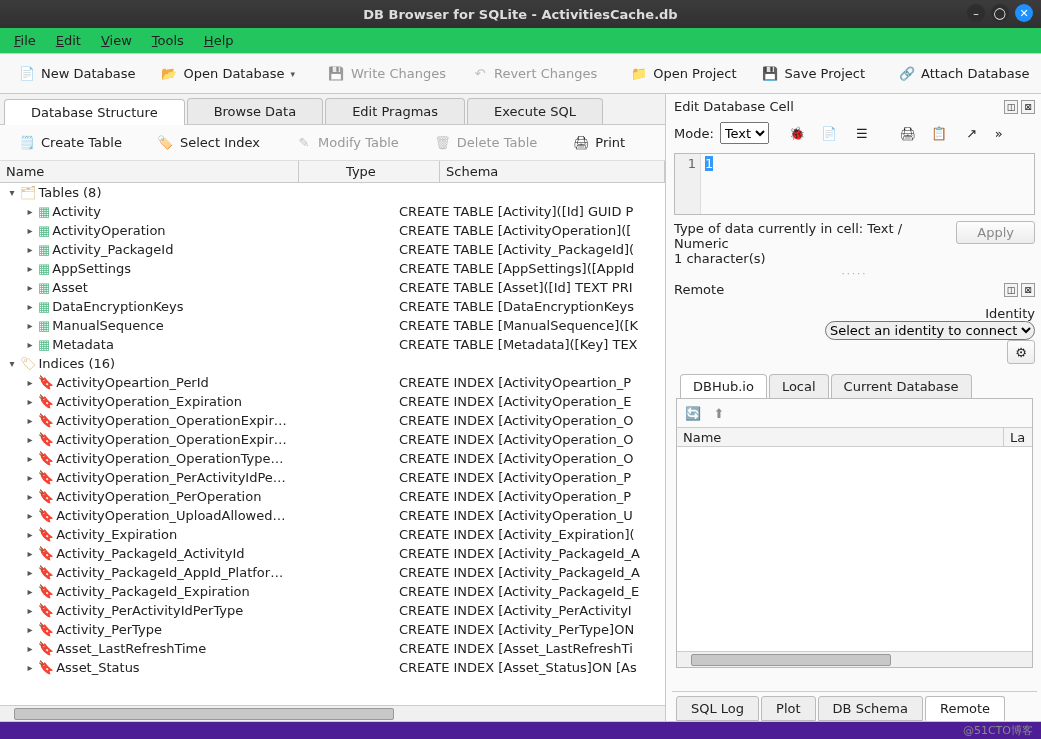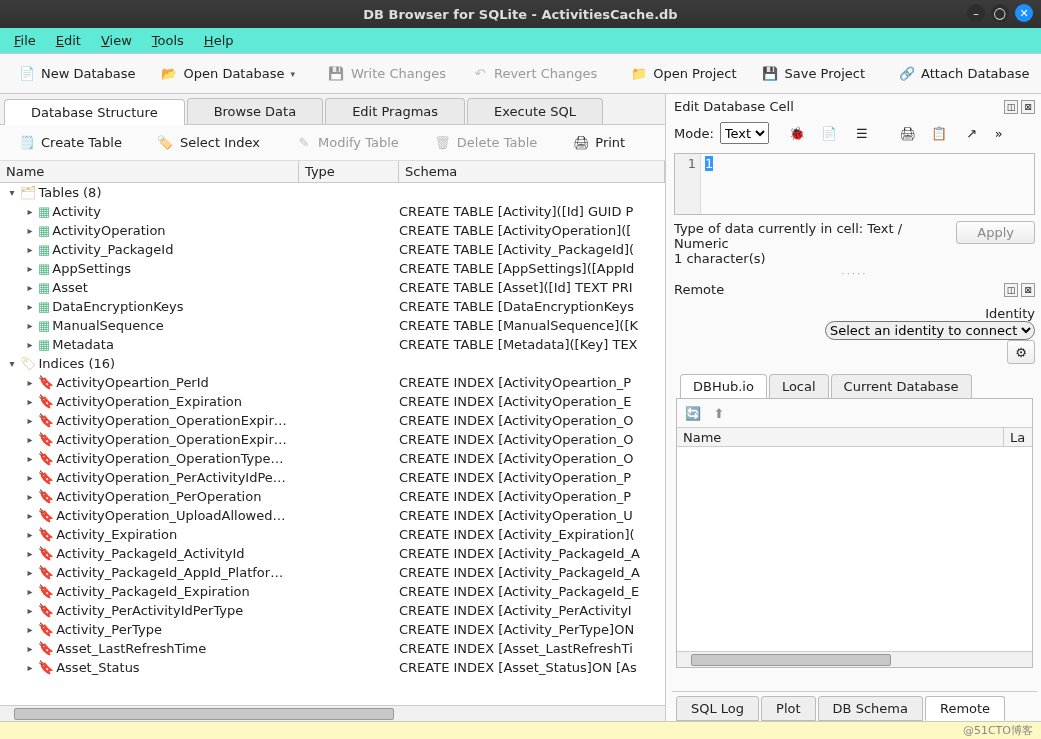--- a/index.html
+++ b/index.html
@@ -4,39 +4,39 @@
 <style>
   * { box-sizing: border-box; font-family: "DejaVu Sans", "Liberation Sans", sans-serif; }
   body { margin: 0; width: 1041px; height: 739px; background: #fafafa; font-size: 13px; color: #222; overflow: hidden; }
   .titlebar { height: 28px; background: linear-gradient(#3c3c3c,#303030); color: #ddd; display:flex; align-items:center; justify-content:center; position:relative; }
   .titlebar .title { font-weight: bold; font-size: 13px; }
   .titlebar .winbtns { position:absolute; right:8px; top:4px; display:flex; gap:6px; }
   .circ { width:18px; height:18px; border-radius:50%; display:flex; align-items:center; justify-content:center; font-size:11px; color:#fff; }
   .circ.min { background:#2e2e2e; }
   .circ.max { background:#2e2e2e; }
   .circ.close { background:#1e90ff; }
-  .menubar { height:26px; background:#5eead4; border-bottom:1px solid #c9c9c9; display:flex; align-items:center; padding:0 6px; gap:4px; }
+  .menubar { height:26px; background:#22c55e; border-bottom:1px solid #c9c9c9; display:flex; align-items:center; padding:0 6px; gap:4px; }
   .menubar span { padding:2px 8px; cursor:default; }
   .menubar span u { text-decoration:underline; }
   .toolbar { height:40px; background:#f8f8f8; border-bottom:1px solid #c9c9c9; display:flex; align-items:center; padding:0 10px; gap:8px; }
   .tbtn { display:flex; align-items:center; gap:6px; padding:4px 8px; border:1px solid transparent; border-radius:3px; cursor:default; white-space:nowrap; }
   .tbtn.disabled { color:#999; }
   .tbtn.disabled .ic { filter:grayscale(1) opacity(.6); }
   .ic { width:16px; height:16px; display:inline-flex; align-items:center; justify-content:center; }
   .sep { width:12px; }
   .content { display:flex; height: calc(739px - 28px - 26px - 40px - 18px); }
   .leftpane { width:666px; border-right:1px solid #c9c9c9; display:flex; flex-direction:column; }
   .tabs { display:flex; border-bottom:1px solid #c9c9c9; background:#f2f2f2; padding-left:4px; padding-top:4px; gap:2px; }
   .tab { padding:5px 26px; background:#eaeaea; border:1px solid #c0c0c0; border-bottom:none; border-radius:4px 4px 0 0; cursor:default; }
   .tab.active { background:#ffffff; position:relative; top:1px; }
   .subtoolbar { height:36px; display:flex; align-items:center; padding:0 10px; gap:18px; border-bottom:1px solid #ddd; }
   .tree-hdr { display:flex; background:#f4f4f4; border-bottom:1px solid #c9c9c9; height:22px; }
   .tree-hdr > div { border-right:1px solid #c9c9c9; padding:3px 6px; }
   .hdr-name { width:299px; }
-  .hdr-type { width:100px; }
+  .hdr-type { width:100px;margin-left:41px; }
   .hdr-schema { flex:1; }
   .tree { flex:1; overflow-y:scroll; overflow-x:scroll; background:#fff; }
   .row { display:flex; align-items:center; height:19px; padding-left:4px; white-space:nowrap; }
   .row .c-name { width:295px; overflow:hidden; text-overflow:ellipsis; display:flex; align-items:center; gap:2px; }
   .row .c-type { width:100px; }
   .row .c-schema { flex:1; overflow:hidden; white-space:nowrap; }
   .tw { display:inline-block; width:12px; text-align:center; color:#555; font-size:10px; }
   .i-table { color:#5b8; }
   .i-index { color:#6ad; }
   .i-folder { color:#db8; }
@@ -64,21 +64,21 @@
   .remote-body { border:1px solid #bbb; margin:0 4px; height:270px; display:flex; flex-direction:column; }
   .remote-body .rtb-tools { height:28px; display:flex; align-items:center; gap:10px; padding:0 8px; }
   .remote-body .rlist-hdr { display:flex; background:#f4f4f4; border-top:1px solid #ccc; border-bottom:1px solid #ccc; height:20px; }
   .remote-body .rlist-hdr > div { padding:2px 6px; border-right:1px solid #ccc; }
   .remote-body .rlist-hdr .rh-name { flex:1; }
   .remote-body .rlist-hdr .rh-la { width:28px; border-right:none; }
   .remote-body .rlist { flex:1; background:#fff; overflow:auto; }
   .bottom-tabs { display:flex; gap:2px; padding:4px 4px 0 4px; border-top:1px solid #ccc; margin-top:auto; }
   .btab { padding:4px 14px; border:1px solid #bbb; background:#eee; border-radius:3px 3px 0 0; cursor:default; }
   .btab.active { background:#fff; border-bottom:1px solid #fff; }
-  .footer { height:18px; background:#fef9c3; border-top:1px solid #c9c9c9; font-size:11px; color:#888; display:flex; align-items:center; justify-content:flex-end; padding:0 8px; }
+  .footer { height:18px; background:#4c1d95; border-top:1px solid #c9c9c9; font-size:11px; color:#888; display:flex; align-items:center; justify-content:flex-end; padding:0 8px; }
   .hsbar { height:16px; border-top:1px solid #ccc; background:#f0f0f0; position:relative; }
   .hsbar .thumb { position:absolute; height:12px; top:2px; background:#c8c8c8; border:1px solid #999; border-radius:2px; }
 </style>
 </head>
 <body>
 
 <div class="titlebar">
   <span class="title">DB Browser for SQLite - ActivitiesCache.db</span>
   <div class="winbtns">
     <span class="circ min">–</span>

